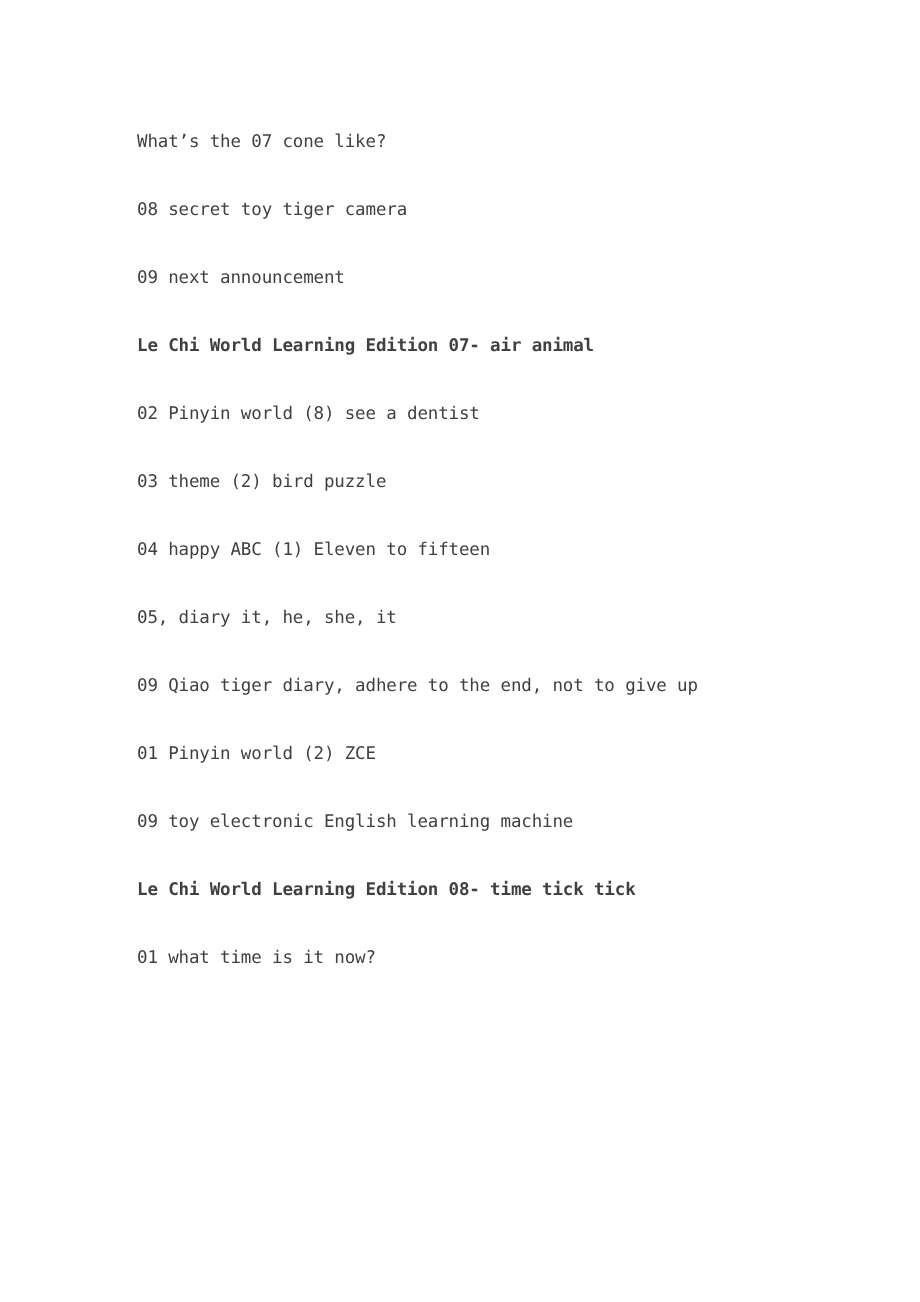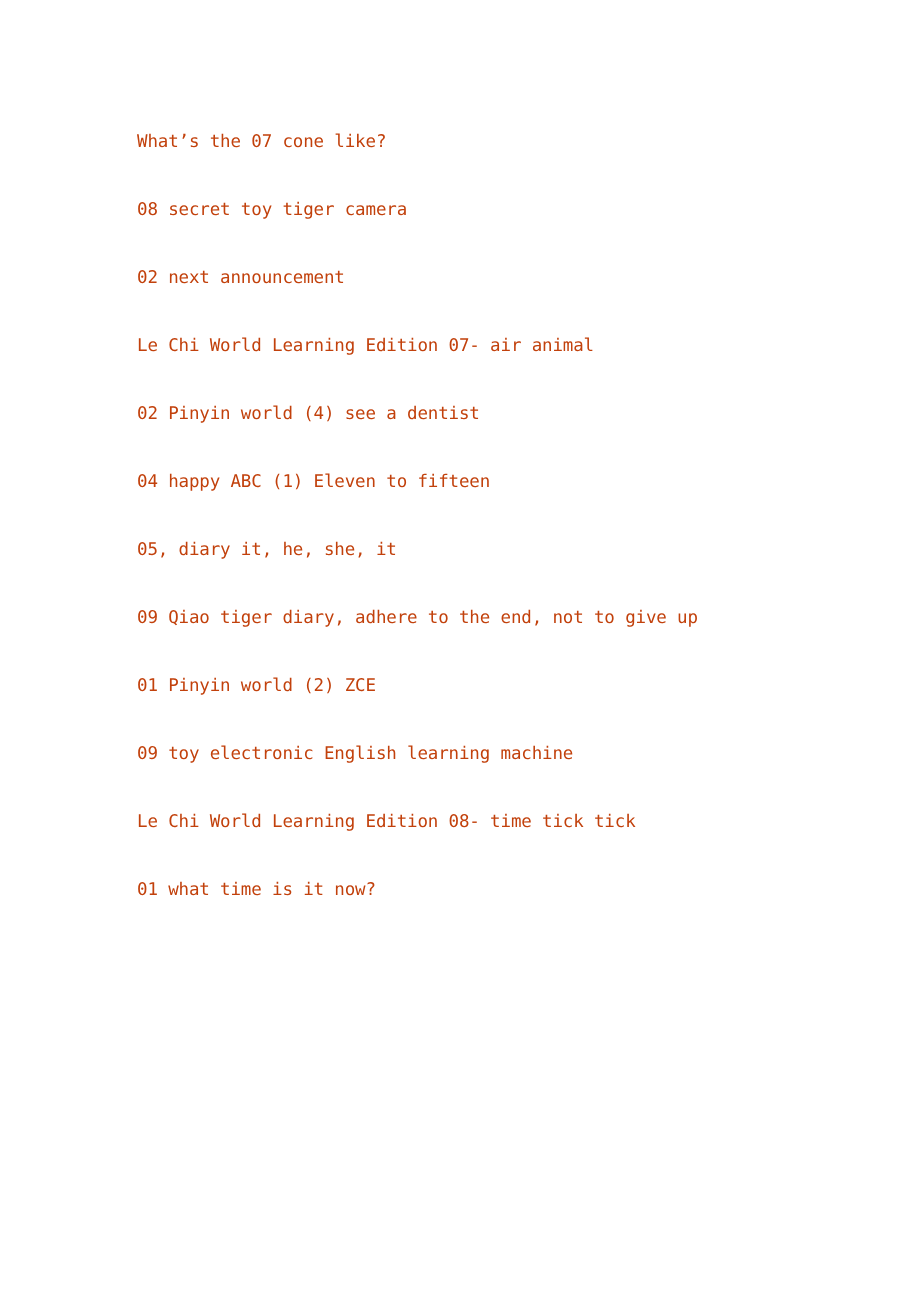--- a/index.html
+++ b/index.html
@@ -26,42 +26,43 @@
     left: 137px;
     top: 108px;
     width: 660px;
   }
 
   .doc-line {
     font-family: "DejaVu Sans Mono", "Liberation Mono", monospace;
     font-size: 17.5px;
     line-height: 68px;
     height: 68px;
-    color: #c2410c;
+    color: #404040;
     white-space: pre;
     letter-spacing: -0.15px;
     text-rendering: geometricPrecision;
     -webkit-font-smoothing: antialiased;
   }
 
   .doc-line.heading {
-    font-weight: 400;
+    font-weight: 700;
   }
 </style>
 </head>
 <body>
 
 <div class="page">
   <div class="doc-body">
 
     <div class="doc-line">What’s the 07 cone like?</div>
     <div class="doc-line">08 secret toy tiger camera</div>
-    <div class="doc-line">02 next announcement</div>
+    <div class="doc-line">09 next announcement</div>
     <div class="doc-line heading">Le Chi World Learning Edition 07- air animal</div>
-    <div class="doc-line">02 Pinyin world (4) see a dentist</div>
+    <div class="doc-line">02 Pinyin world (8) see a dentist</div>
+    <div class="doc-line">03 theme (2) bird puzzle</div>
     <div class="doc-line">04 happy ABC (1) Eleven to fifteen</div>
     <div class="doc-line">05, diary it, he, she, it</div>
     <div class="doc-line">09 Qiao tiger diary, adhere to the end, not to give up</div>
     <div class="doc-line">01 Pinyin world (2) ZCE</div>
     <div class="doc-line">09 toy electronic English learning machine</div>
     <div class="doc-line heading">Le Chi World Learning Edition 08- time tick tick</div>
     <div class="doc-line">01 what time is it now?</div>
 
   </div>
 </div>

